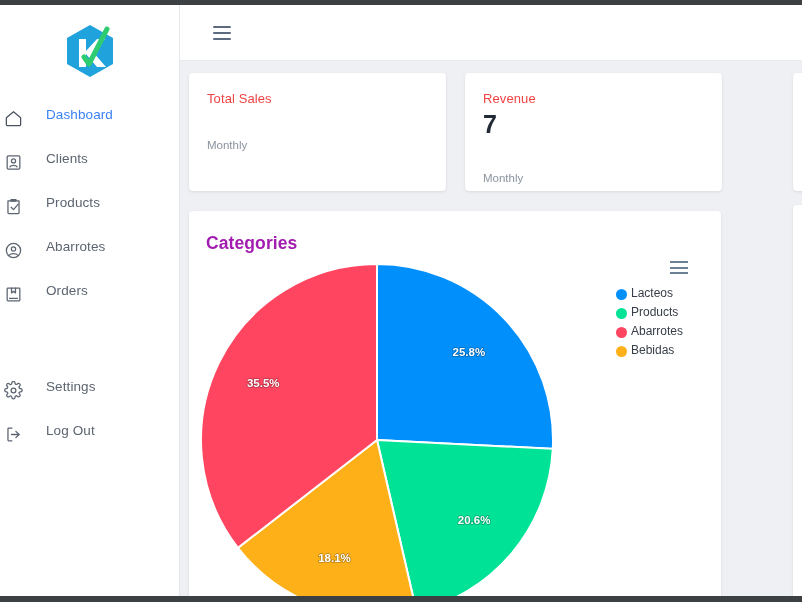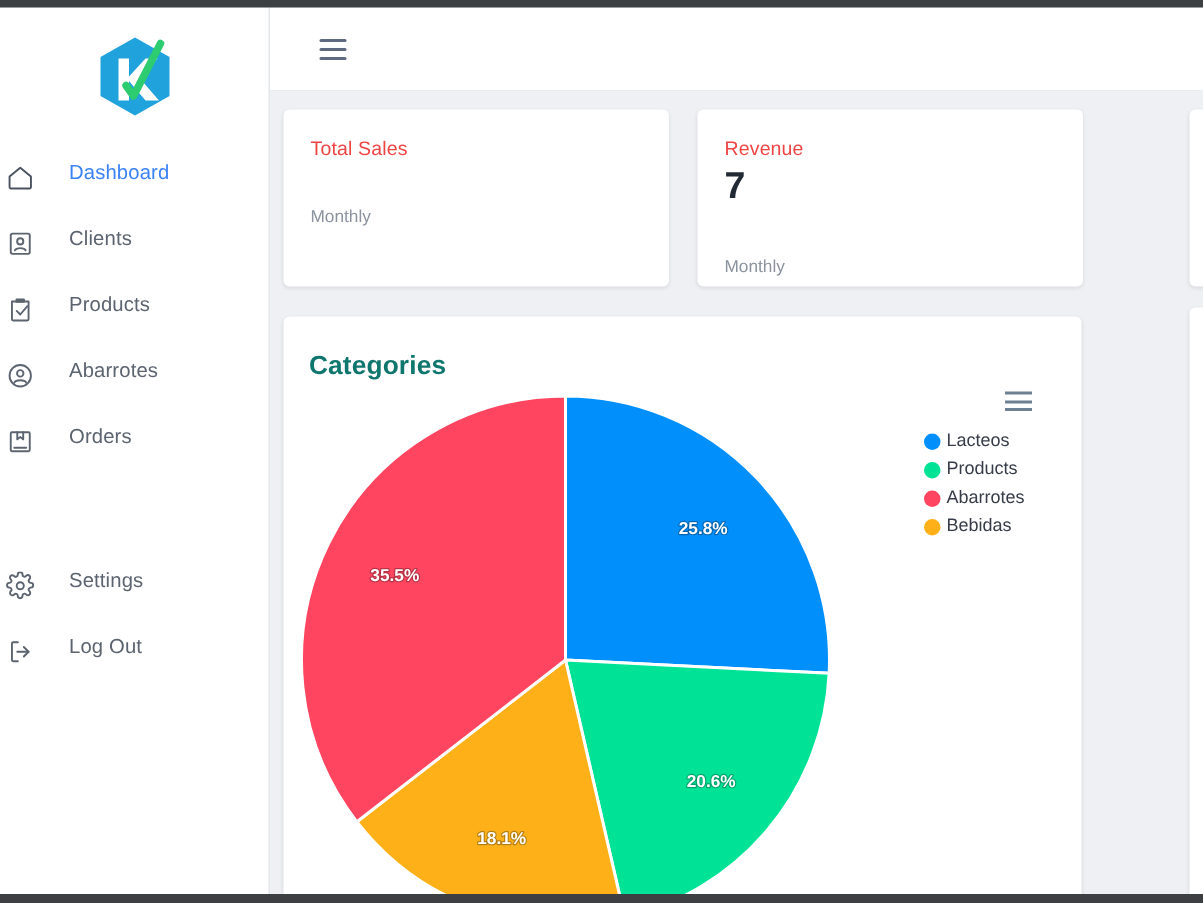--- a/index.html
+++ b/index.html
@@ -175,21 +175,21 @@
     border-radius: 4px;
     box-shadow: 0 1px 3px rgba(16,24,40,0.10);
     margin: 20px 9px 0 9px;
     width: 532px;
     height: 420px;
     overflow: hidden;
   }
   .chart-title {
     font-size: 17.5px;
     font-weight: bold;
-    color: #0f766e;
+    color: #a21caf;
     padding: 22px 0 0 17px;
     letter-spacing: 0.1px;
   }
 
   .chart-body {
     position: relative;
     width: 532px;
     height: 370px;
   }
 

